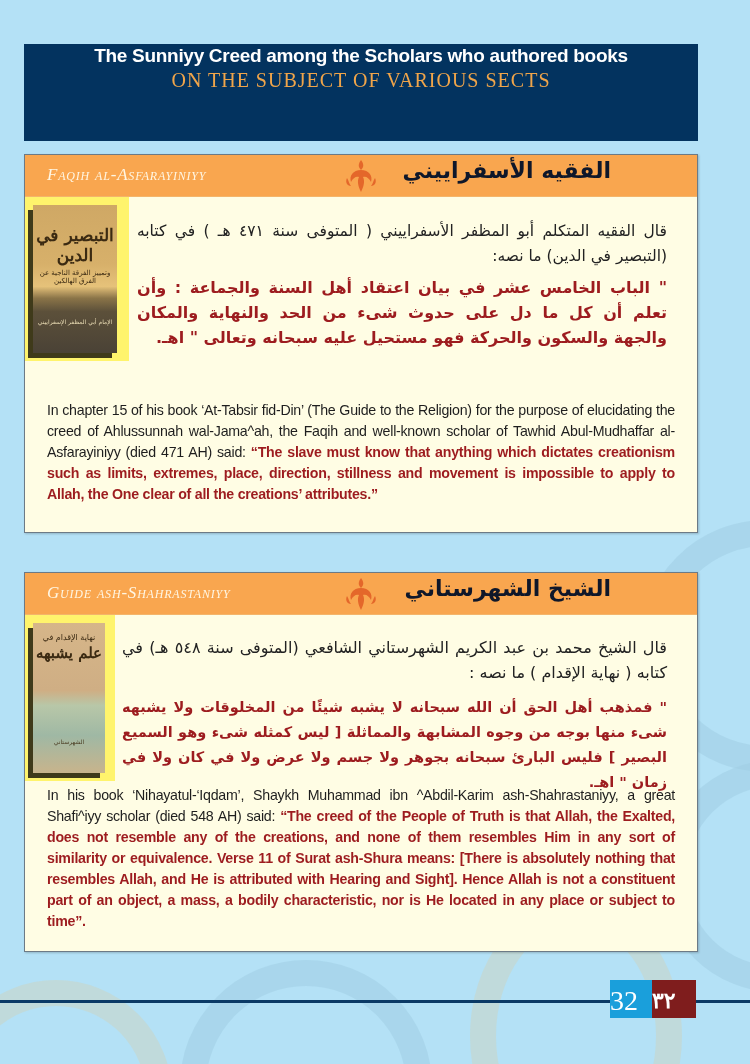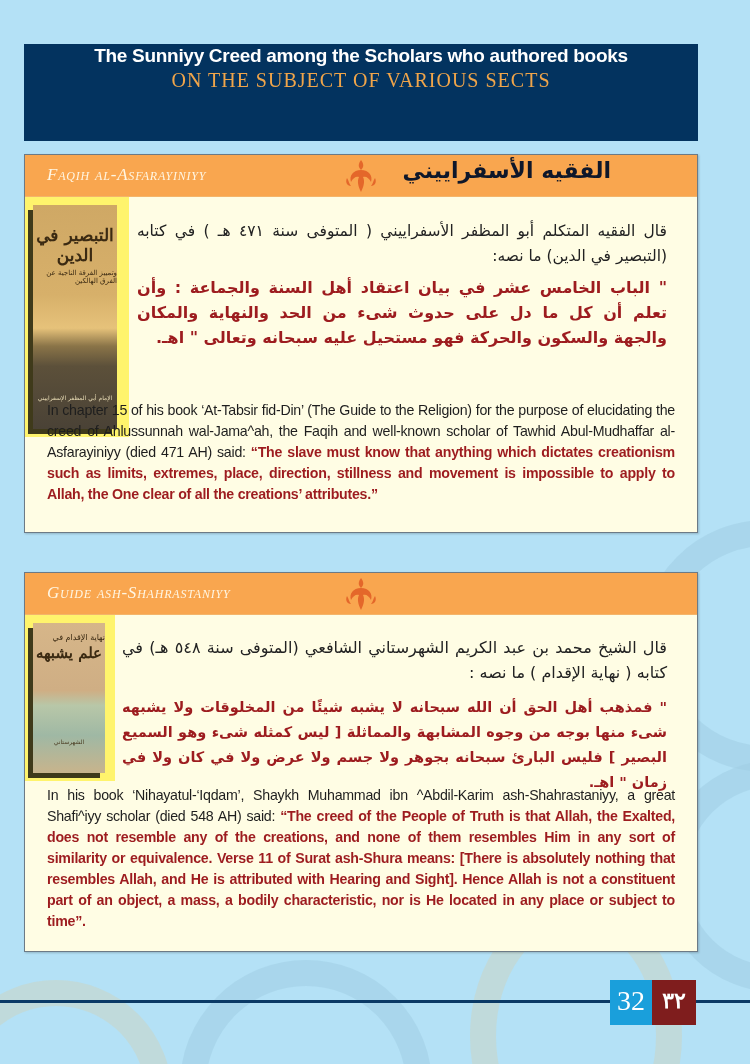--- a/index.html
+++ b/index.html
@@ -56,51 +56,51 @@
     .book {
       position: absolute; left: 0; top: 42px; width: 96px; background: #fff46c;
       padding: 8px 0 8px 8px;
     }
     .book-cover {
       width: 84px; position: relative;
       box-shadow: -5px 5px 0 #3f3a1a;
       font-family: "DejaVu Serif", serif; color: #3b2a12; text-align: center;
     }
     .book1 .book-cover {
-      height: 224px;
+      height: 148px;
       background: linear-gradient(180deg, #cfa865 0%, #d7b06a 40%, #e6c27a 55%, #8a7448 63%, #5c503a 72%, #4a4236 100%);
     }
     .book2 .book-cover {
       height: 150px;
       background: linear-gradient(180deg, #d6b689 0%, #cfae84 45%, #b8c7a8 55%, #9fb8a4 75%, #c8b48c 100%);
     }
     .book-cover .bt1 { font-size: 17px; font-weight: bold; padding-top: 20px; direction: rtl; }
-    .book-cover .bt2 { font-size: 7px; padding-top: 4px; direction: rtl; text-align: right; }
+    .book-cover .bt2 { font-size: 7px; padding-top: 4px; direction: rtl; }
     .book-cover .bt3 { font-size: 6px; position: absolute; bottom: 28px; width: 100%; color: #e9dcb5; direction: rtl; }
 
     .ar-block {
       position: absolute; right: 30px; direction: rtl; text-align: justify;
       font-family: "DejaVu Sans", sans-serif;
     }
     .ar-intro { font-size: 15.5px; color: #222; line-height: 25px; }
     .ar-quote { font-size: 16px; color: #9d1c1f; font-weight: bold; line-height: 25px; }
 
     .en-block {
       position: absolute; left: 22px; right: 22px; text-align: justify;
       font-family: "Liberation Sans", sans-serif; font-size: 14.2px; line-height: 21px;
       color: #1e1e1e; letter-spacing: -0.25px;
     }
     .en-block .q { color: #9d1c1f; font-weight: bold; }
 
     .footer-line {
       position: absolute; left: 0; right: 0; top: 1000px; height: 3px; background: #0b3a66;
     }
     .page-num {
-      position: absolute; top: 980px; height: 45px; color: #fff;
-      font-family: "Liberation Serif", serif; font-size: 28px; line-height: 42px; text-align: center;
+      position: absolute; top: 980px; height: 38px; color: #fff;
+      font-family: "Liberation Serif", serif; font-size: 28px; line-height: 42px; 
     }
     .page-num.en { left: 610px; width: 42px; background: #1a9fdb; }
     .page-num.ar { left: 652px; width: 44px; background: #7f1d1d; font-family: Liberation Serif, serif; font-size: 22px; font-weight: bold; }
   </style>
 </head>
 <body>
 
 <div class="bg-ornament" style="left:640px;top:520px;width:200px;height:200px;"></div>
 <div class="bg-ornament" style="left:660px;top:760px;width:180px;height:180px;"></div>
 <div class="bg-ornament tan" style="left:470px;top:900px;width:160px;height:220px;"></div>
@@ -145,20 +145,21 @@
   <div class="card-band">
     <span class="band-en">Guide ash-Shahrastaniyy</span>
     <svg class="band-ornament" viewBox="0 0 36 36">
       <g fill="#e4672a">
         <path d="M18 2 C15 6 15 9 18 12 C21 9 21 6 18 2Z"></path>
         <path d="M18 12 C10 12 6 18 8 24 C10 20 13 18 16 19 C14 23 15 28 18 34 C21 28 22 23 20 19 C23 18 26 20 28 24 C30 18 26 12 18 12Z"></path>
         <path d="M4 20 C2 24 4 28 8 28 C6 26 6 23 4 20Z"></path>
         <path d="M32 20 C34 24 32 28 28 28 C30 26 30 23 32 20Z"></path>
       </g>
     </svg>
+    <span class="band-ar">الشيخ الشهرستاني</span>
   </div>
   <div class="book book2" style="width:82px;">
     <div class="book-cover" style="width:72px;">
       <div class="bt2" style="padding-top:10px;font-size:8px;">نهاية الإقدام في</div>
       <div class="bt1" style="padding-top:2px;font-size:15px;">علم يشبهه</div>
       <div class="bt3" style="color:#4a3c22;">الشهرستاني</div>
     </div>
   </div>
   <div class="ar-block" style="top:62px;width:545px;">
     <div class="ar-intro" style="font-size:16px;">قال الشيخ محمد بن عبد الكريم الشهرستاني الشافعي (المتوفى سنة ٥٤٨ هـ) في كتابه ( نهاية الإقدام ) ما نصه :</div>

